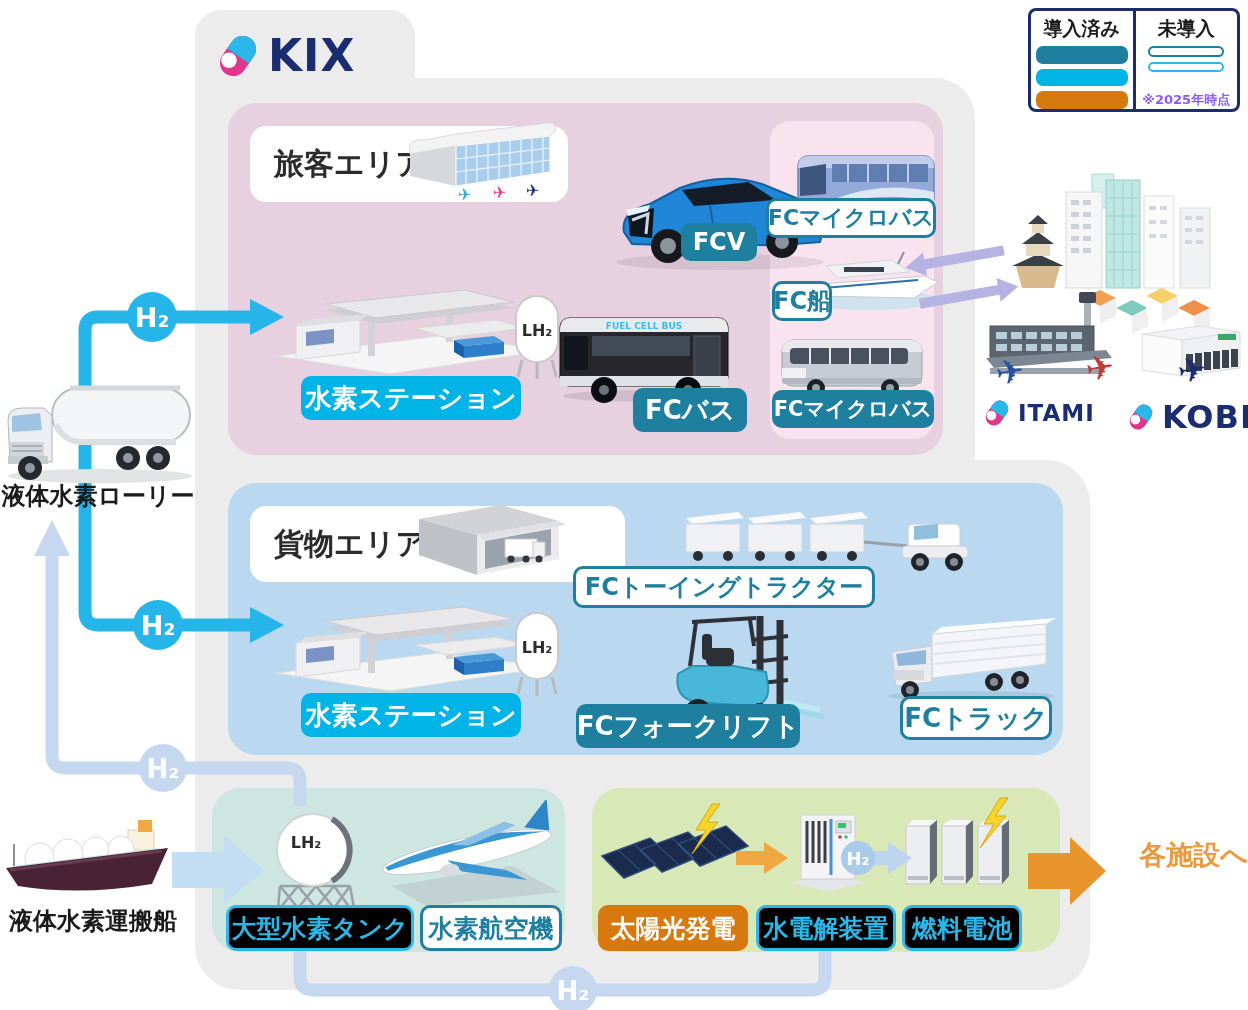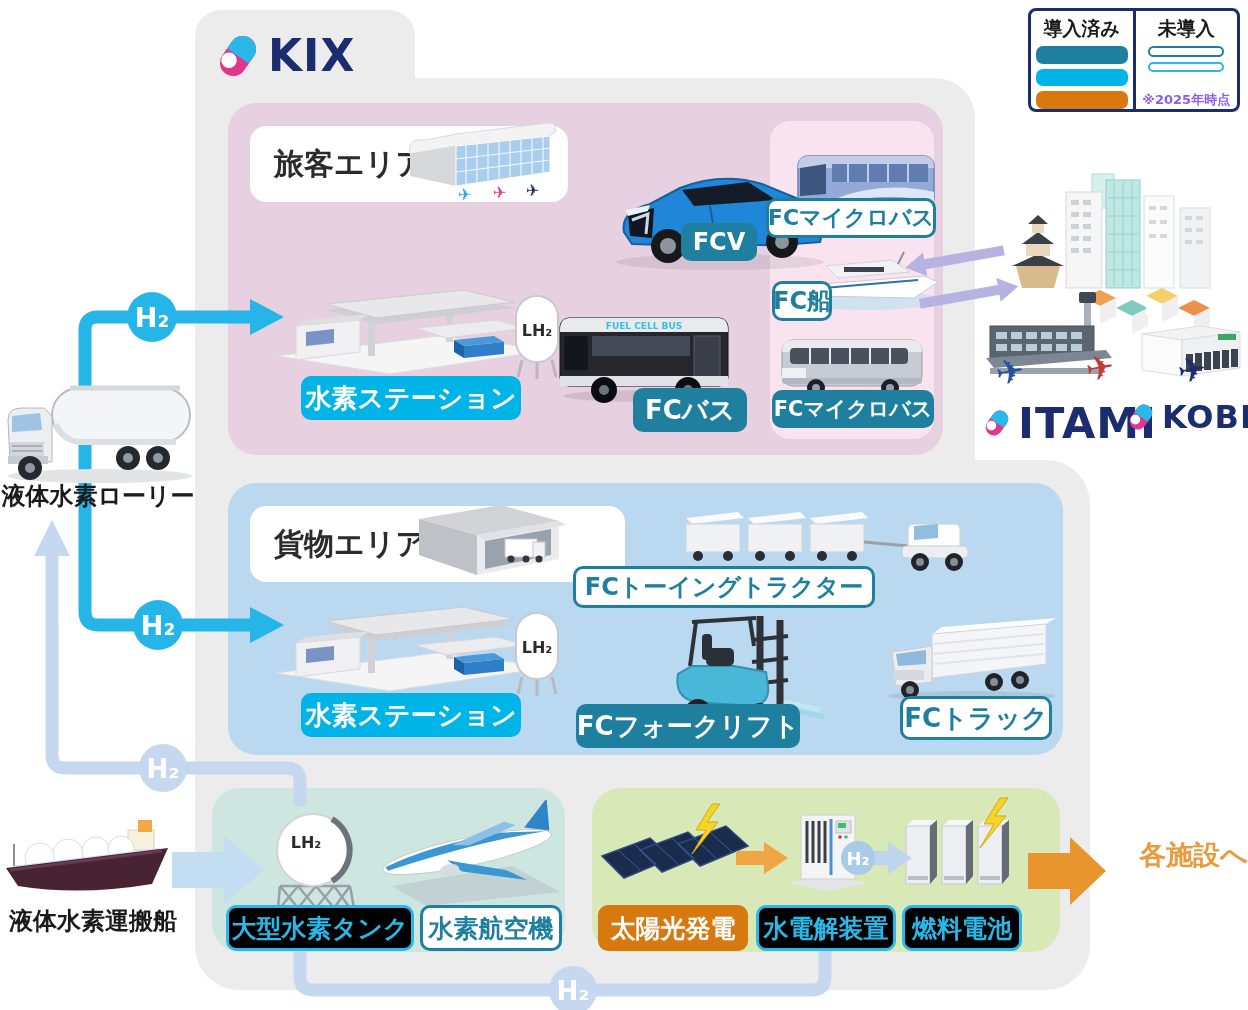--- a/index.html
+++ b/index.html
@@ -520,21 +520,21 @@
   </svg>
 
   <div class="logo" style="left:982px;top:398px">
     <svg width="30" height="30" viewBox="0 0 40 40">
       <g transform="rotate(35 20 20)">
         <rect x="9" y="2" width="22" height="36" rx="11" fill="#e0368c"></rect>
         <path d="M9,20 L31,20 L31,13 A11,11 0 0 0 9,13 Z" fill="#29b8e8"></path>
       </g>
       <circle cx="12.5" cy="23.5" r="6.5" fill="#fff"></circle>
     </svg>
-    <span class="word" style="font-size:43px">ITAMI</span>
+    <span class="word" style="font-size:23px">ITAMI</span>
   </div>
   <div class="logo" style="left:1126px;top:398px">
     <svg width="30" height="30" viewBox="0 0 40 40">
       <g transform="rotate(35 20 20)">
         <rect x="9" y="2" width="22" height="36" rx="11" fill="#e0368c"></rect>
         <path d="M9,20 L31,20 L31,13 A11,11 0 0 0 9,13 Z" fill="#29b8e8"></path>
       </g>
       <circle cx="12.5" cy="23.5" r="6.5" fill="#fff"></circle>
     </svg>
     <span class="word" style="font-size:32px">KOBE</span>

